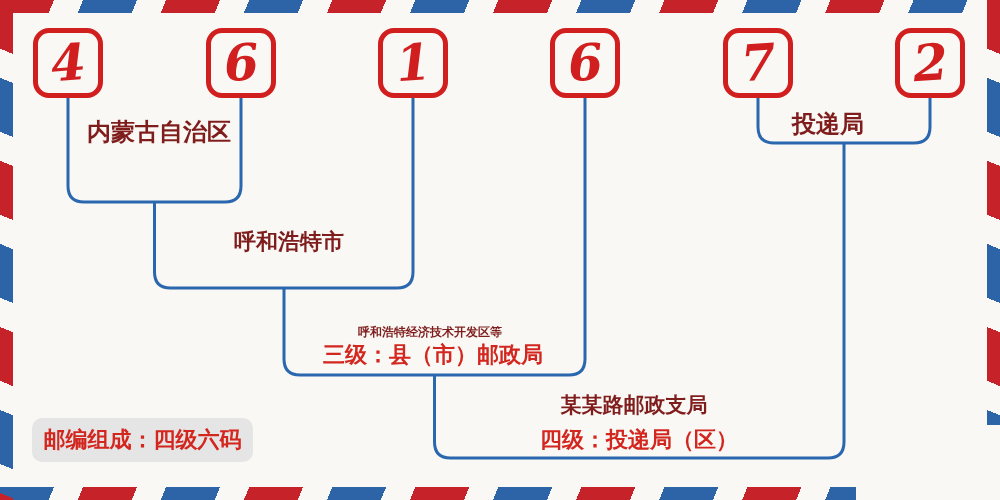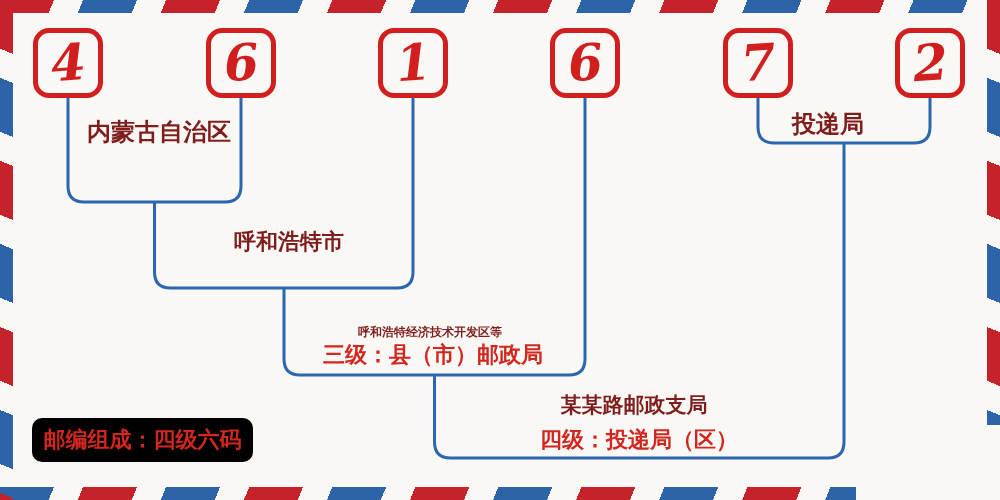--- a/index.html
+++ b/index.html
@@ -57,21 +57,21 @@
   .l2-name { left:189px; top:221px; width:200px; font-size:22px;margin-top:6px; }
   .l2-desc { left:185px; top:254px; width:200px; font-size:22px; }
   .l3-name { left:290px; top:324px; width:280px; font-size:12px; }
   .l3-desc { left:323px; top:340px; width:220px; font-size:22px; }
   .l4-name { left:534px; top:391px; width:200px; font-size:21px; }
   .l4-desc { left:529px; top:425px; width:220px; font-size:22px;text-align:center; }
   .l5-name { left:768px; top:108px; width:120px; font-size:24px; }
   
   .badge {
     position:absolute; left:32px; top:418px; width:221px; height:44px;
-    background:#000000; border-radius:10px;
+    background:#e5e5e5; border-radius:10px;
     display:flex; align-items:center; justify-content:center;
   }
   .badge-text { color:#d3261f; font-weight:700; font-size:22px; white-space:nowrap; }
 </style>
 </head>
 <body>
 
 <div class="canvas">
 
   <div class="band band-top"></div>

